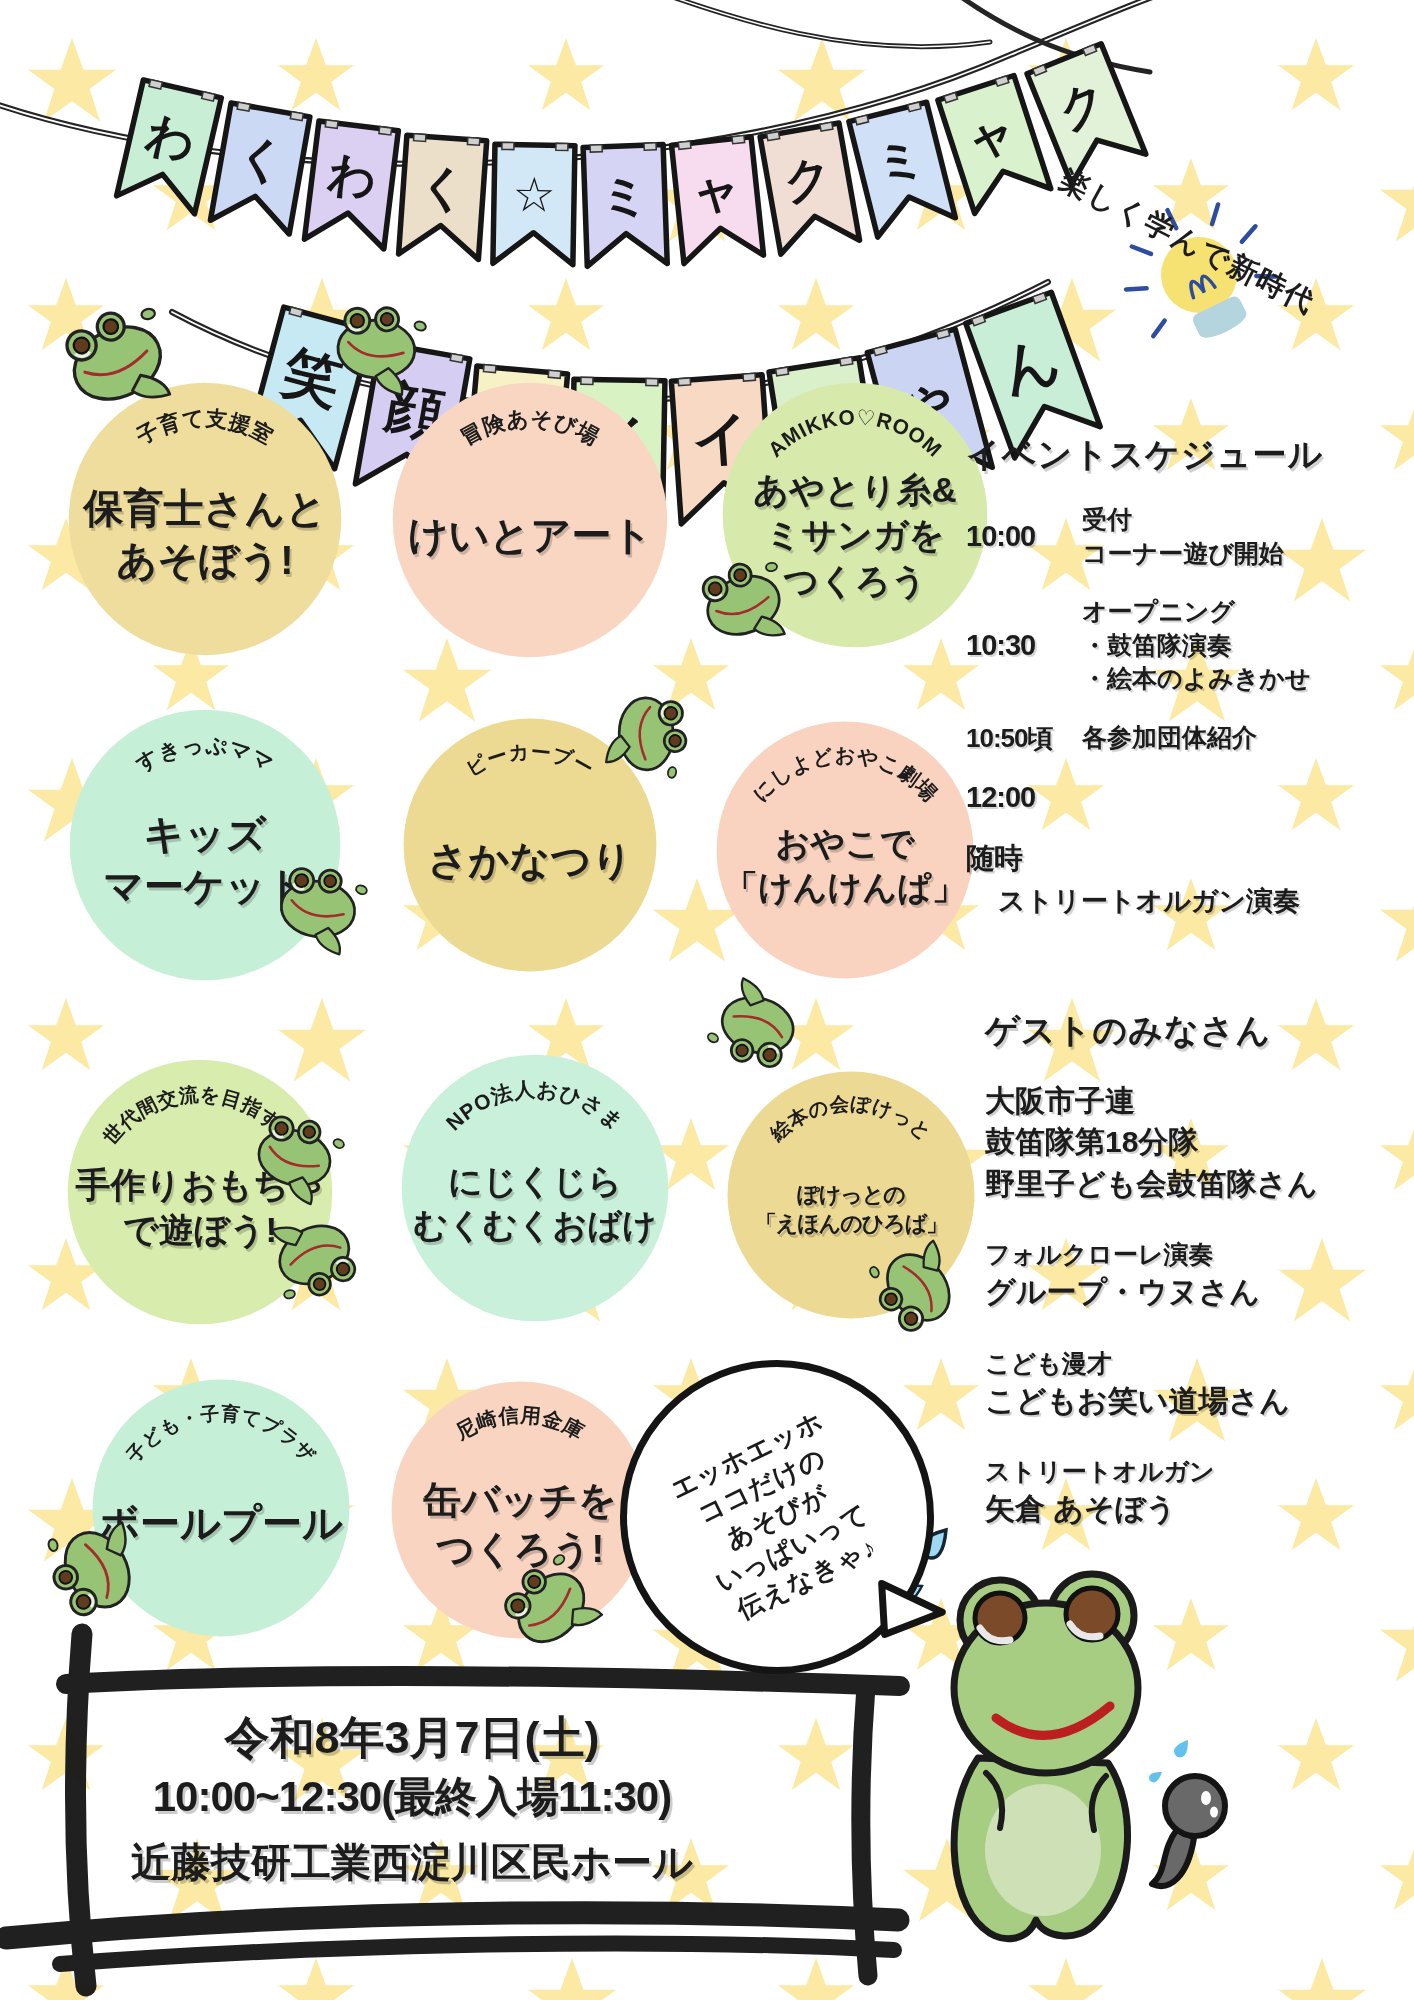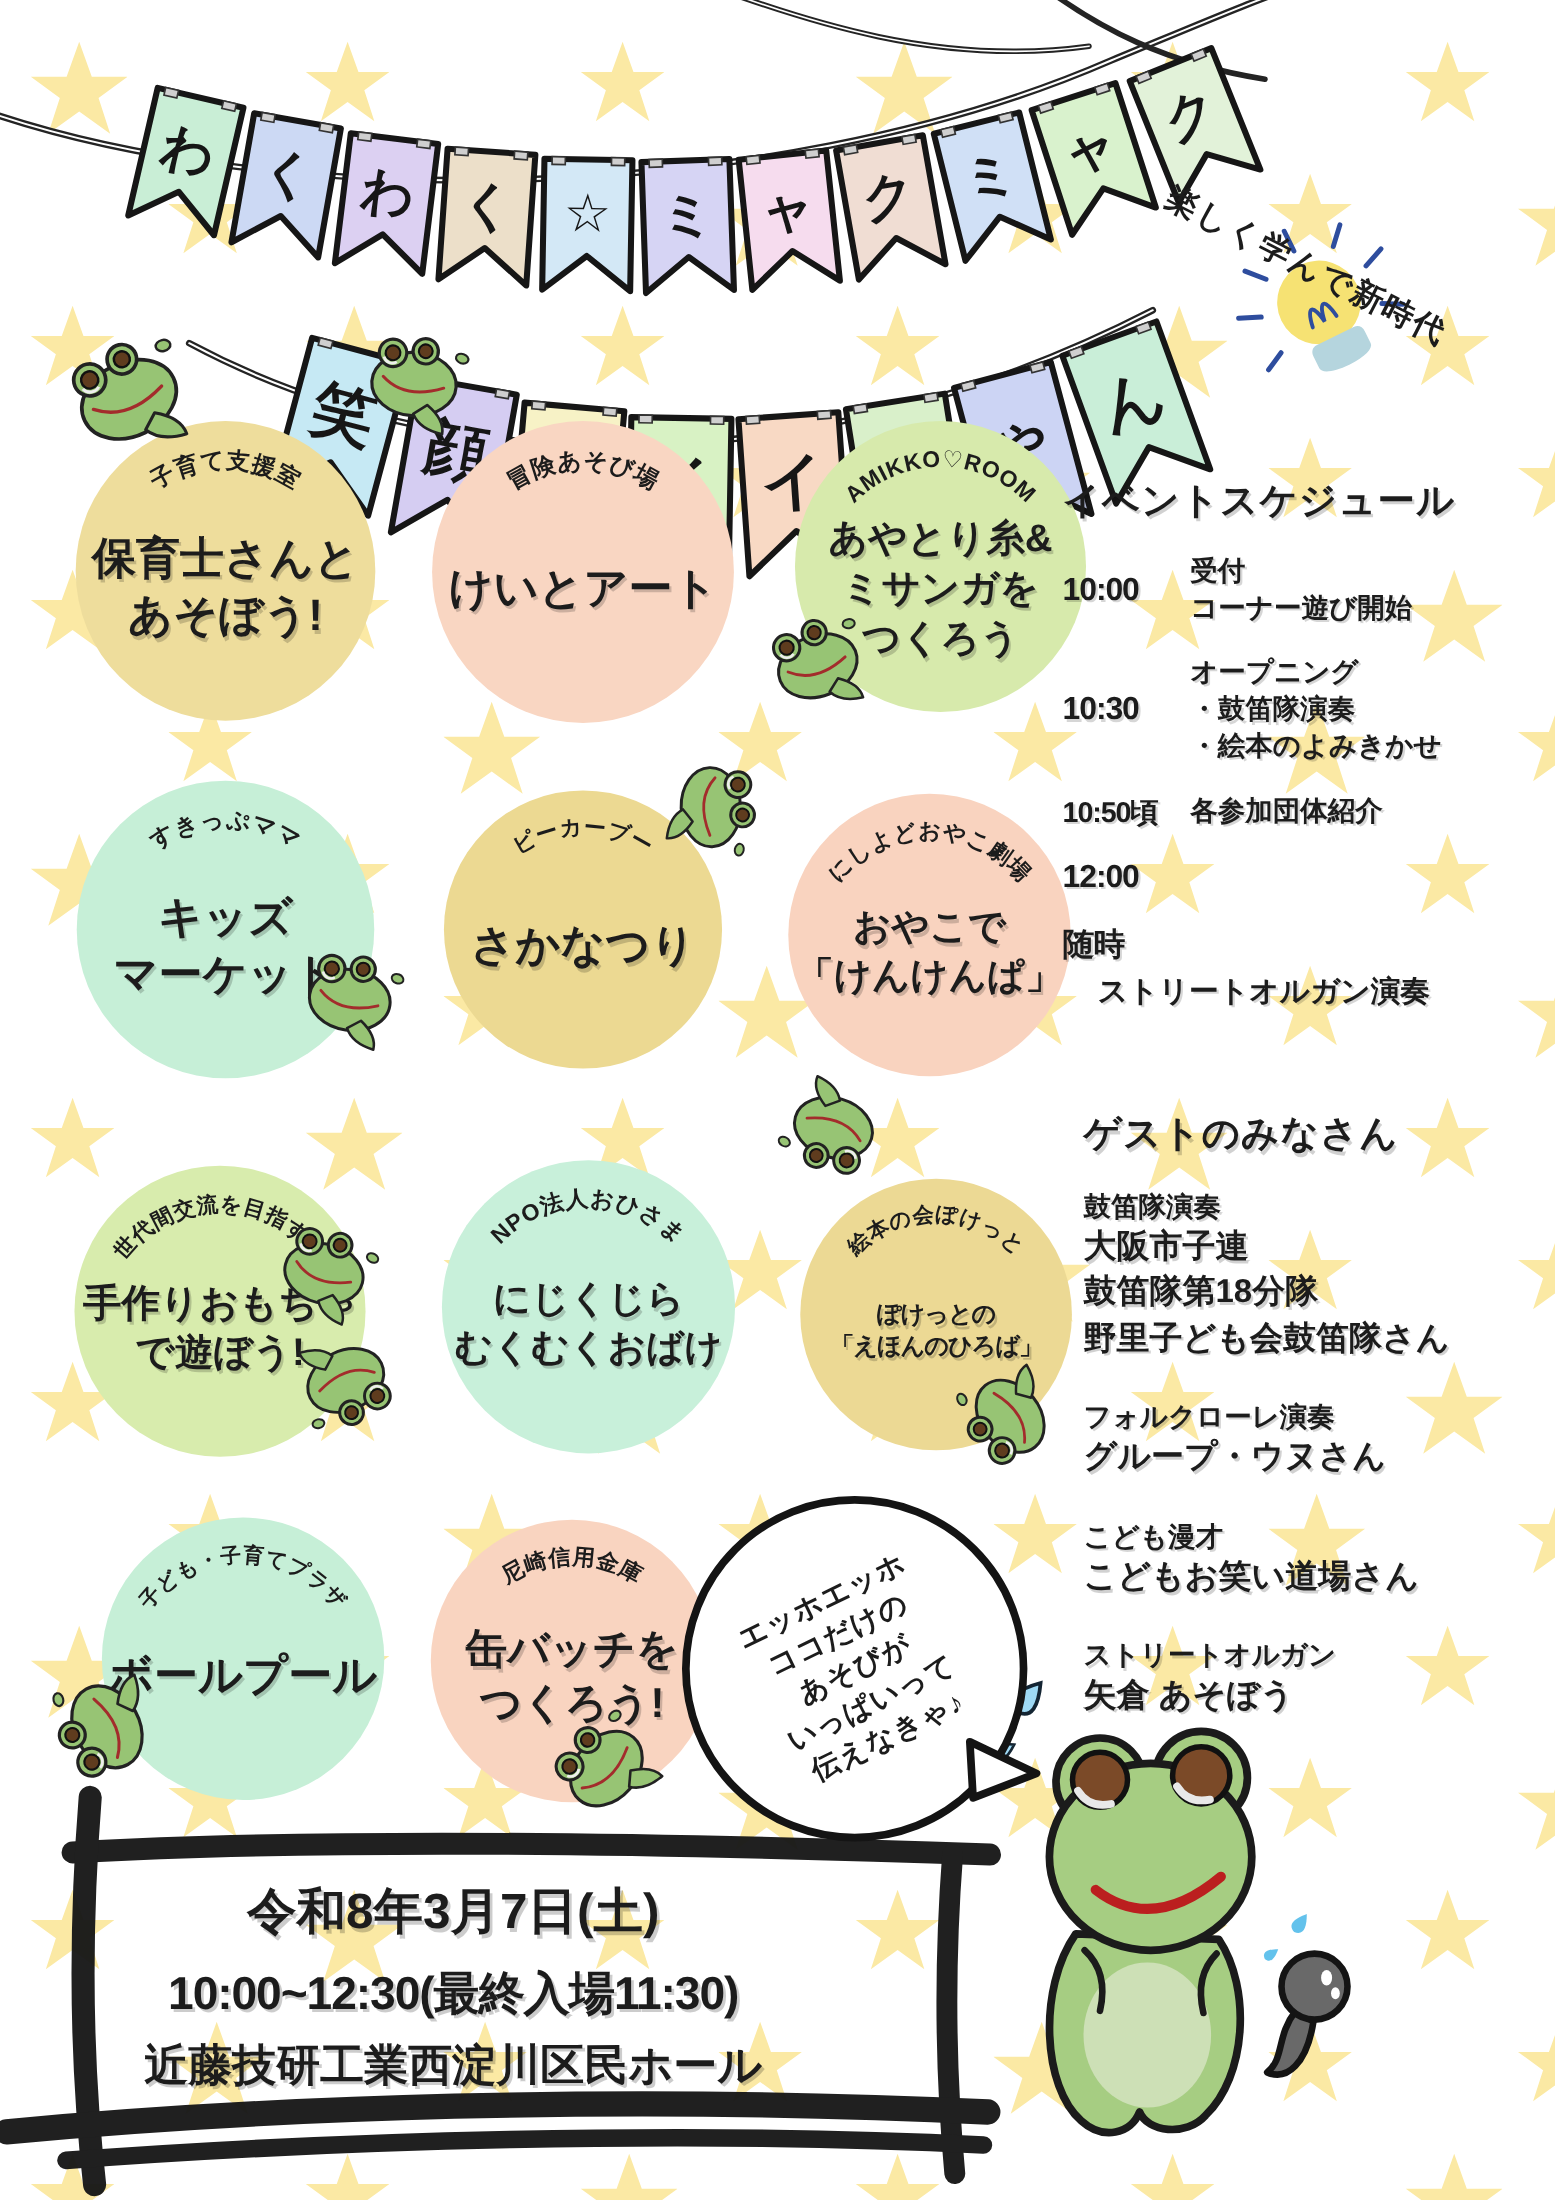--- a/index.html
+++ b/index.html
@@ -69,21 +69,21 @@
     letter-spacing:1px;white-space:nowrap;
   }
   #bubble-text span{display:block;}
   #bubble-tail{position:absolute;left:872px;top:1582px;z-index:6;overflow:visible;}
   
   #footer{
     position:absolute;left:92px;top:1708px;width:640px;z-index:3;text-align:center;
     font-weight:700;text-shadow:2.5px 3px 0 rgba(0,0,0,.2);
   }
   .footer-line1{font-size:45px;}
-  .footer-line2{font-size:42px;margin-top:16px;letter-spacing:-1px;}
+  .footer-line2{font-size:42px;margin-top:1px;letter-spacing:-1px;}
   .footer-line3{font-size:40px;margin-top:10px;}
 </style>
 </head>
 <body>
 
 <div id="poster">
 
   <div id="stars">
       <div class="star" style="left: 28px; top: 38px; width: 88px; height: 88px; background: rgb(251, 233, 164);"></div>
       <div class="star" style="left: 278px; top: 38px; width: 76px; height: 76px; background: rgb(251, 233, 164);"></div>
@@ -583,21 +583,20 @@
             <div>ストリートオルガン演奏</div>
           </div>
         </div>
       </div>
   </div>
 
   <div id="guests">
     <div class="col-heading">ゲストのみなさん</div>
     <div id="guest-groups">
         <div class="guest-group">
-          <div class="guest-cat">鼓笛隊演奏</div>
           <div class="guest-name">大阪市子連</div>
           <div class="guest-name">鼓笛隊第18分隊</div>
           <div class="guest-name">野里子ども会鼓笛隊さん</div>
         </div>
         <div class="guest-group">
           <div class="guest-cat">フォルクローレ演奏</div>
           <div class="guest-name">グループ・ウヌさん</div>
         </div>
         <div class="guest-group">
           <div class="guest-cat">こども漫才</div>

